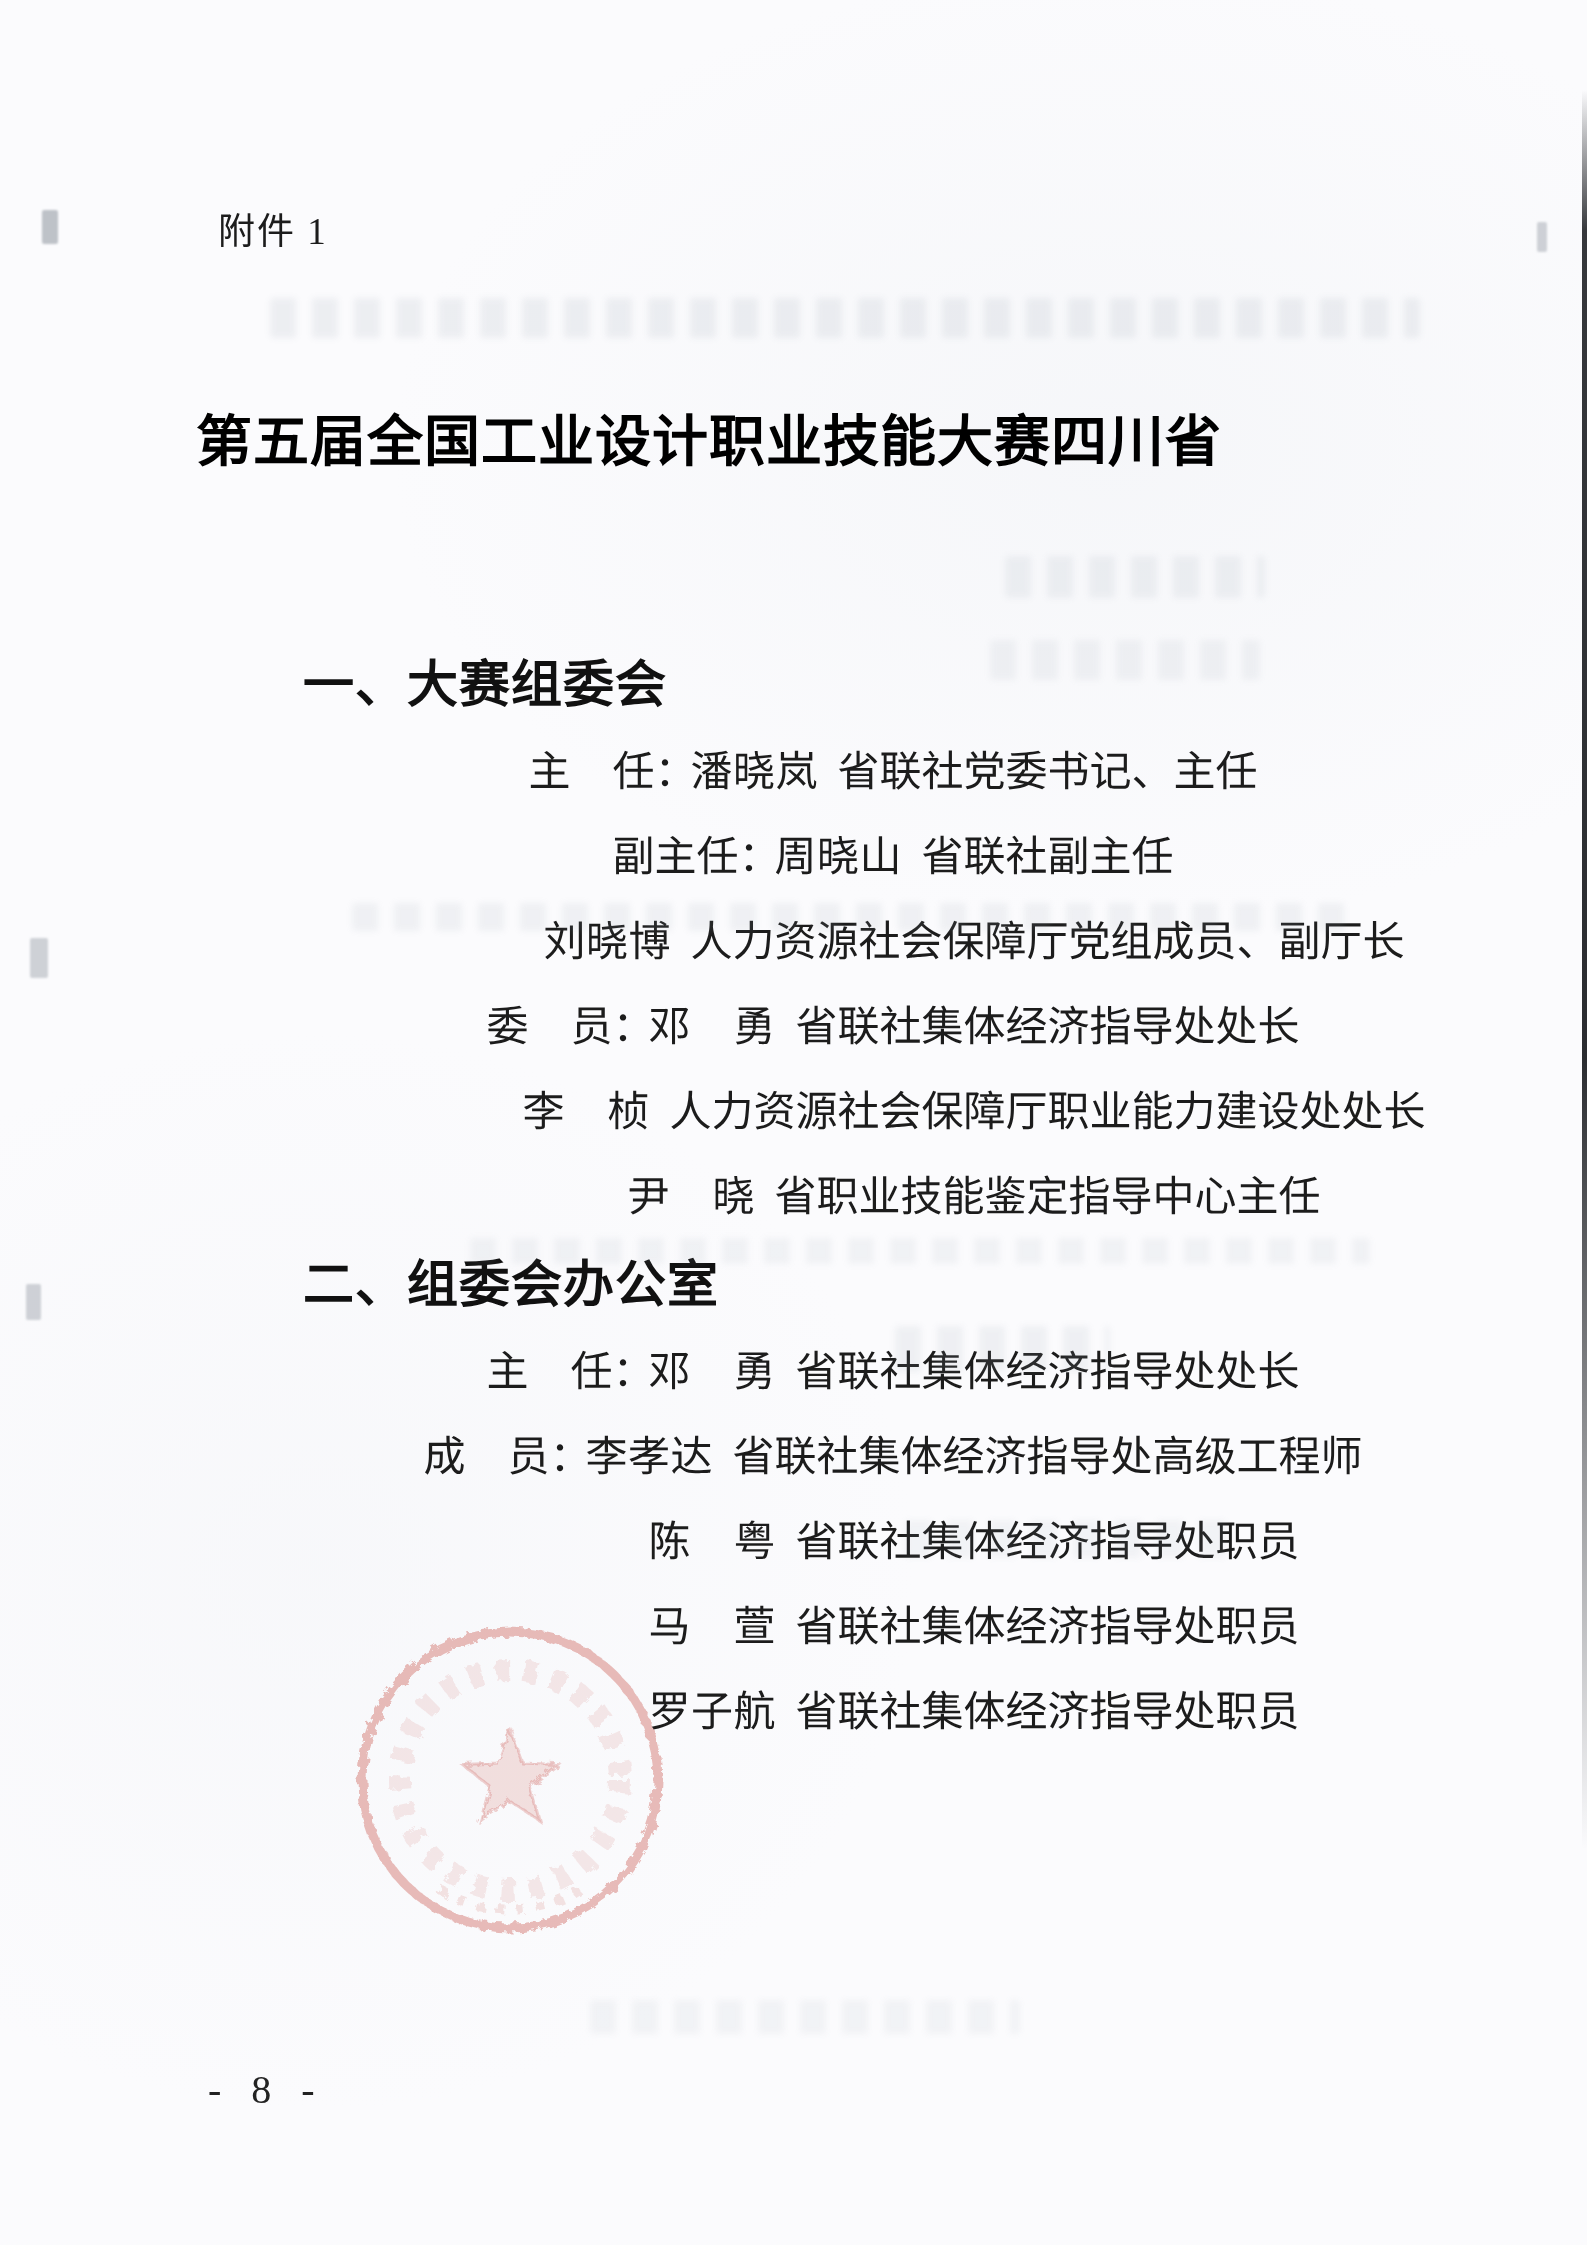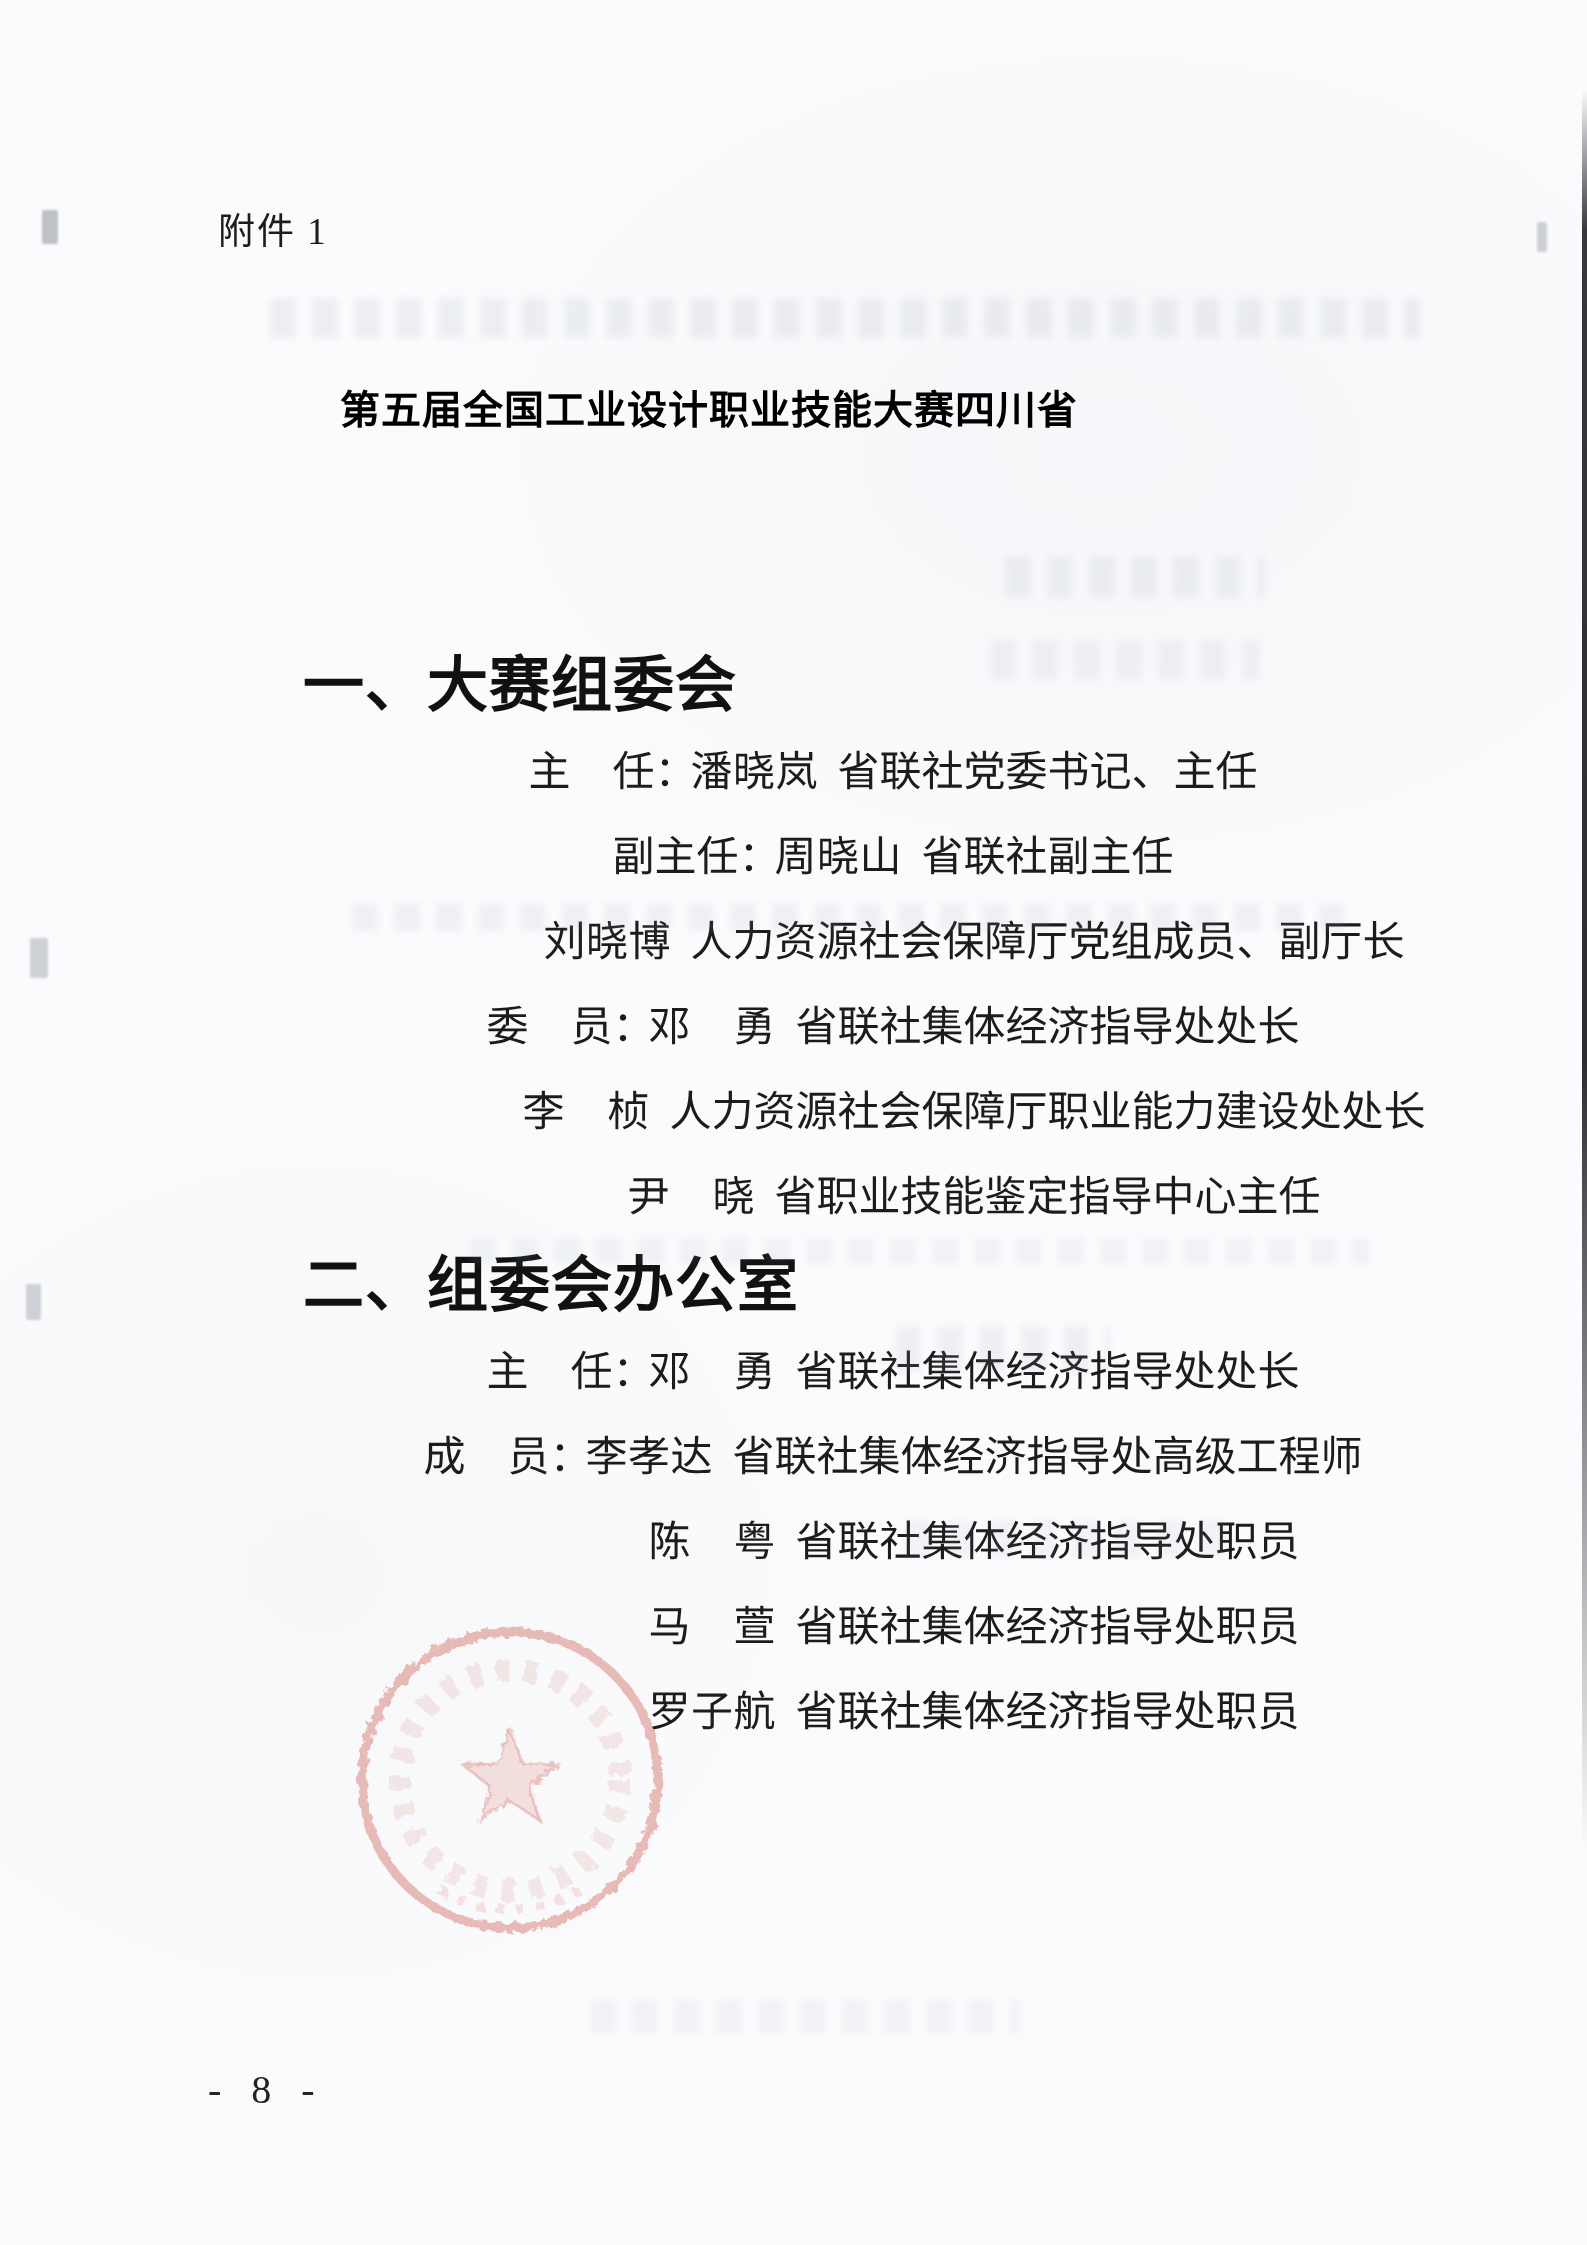--- a/index.html
+++ b/index.html
@@ -10,29 +10,29 @@
       radial-gradient(1000px 900px at 20% 70%, rgba(238,240,244,.3), transparent 60%),
       #fbfbfd;
     font-family:"Liberation Serif","DejaVu Serif",serif;
     color:#1c1c1c;
   }
   .attachment{
     position:absolute;left:218px;top:206px;
     font-size:37px;line-height:52px;letter-spacing:2px;
   }
   .title-block{
-    position:absolute;left:0;top:360px;width:1418px;text-align:center;
+    position:absolute;left:0;top:392px;width:1418px;text-align:center;
     font-family:"Liberation Sans","DejaVu Sans",sans-serif;
-    font-weight:700;font-size:40px;line-height:100px;color:#000;
+    font-weight:700;font-size:56px;line-height:100px;color:#000;
     letter-spacing:1px;
   }
   .content{position:absolute;left:303px;top:660px;width:1180px;}
   .sec-heading{
     font-family:"Liberation Sans","DejaVu Sans",sans-serif;
-    font-weight:700;font-size:61px;line-height:50px;color:#111;
+    font-weight:700;font-size:51px;line-height:50px;color:#111;
     margin:0 0 40px 0;letter-spacing:1px;
   }
   .sec2 .sec-heading{margin-top:0;}
   .row{display:flex;font-size:42px;line-height:44px;margin-bottom:41px;white-space:nowrap;justify-content:center;}
   .role{
     width:134px;flex:0 0 134px;
     text-align:justify;text-align-last:justify;
   }
   .name{
     width:127px;flex:0 0 127px;margin-left:28px;

